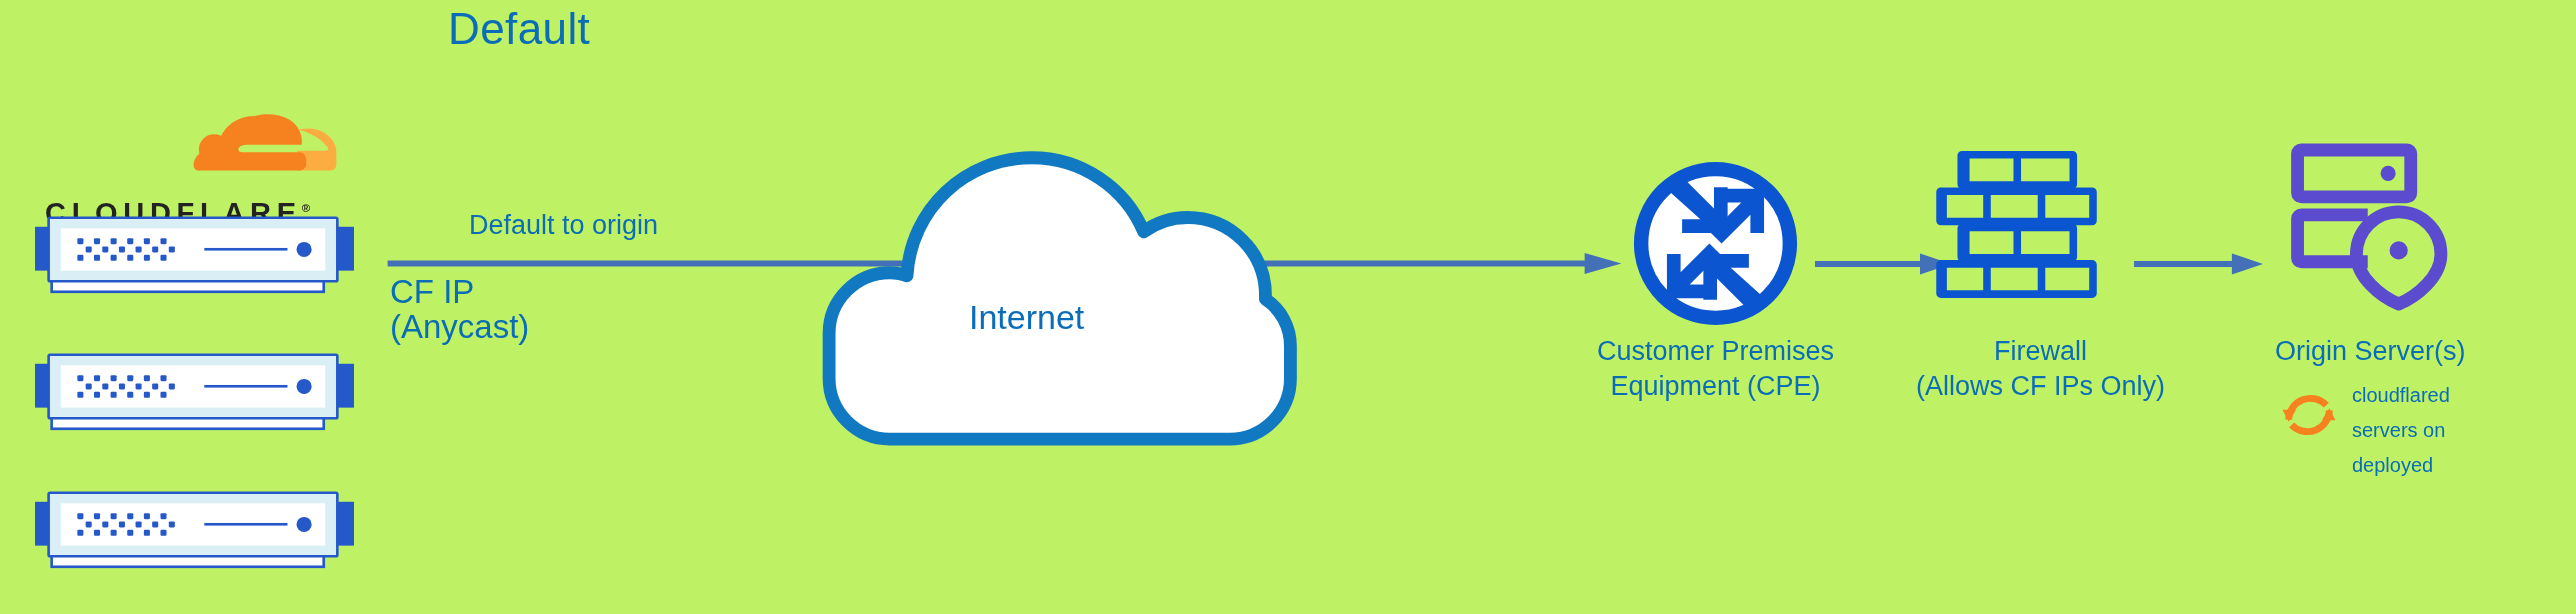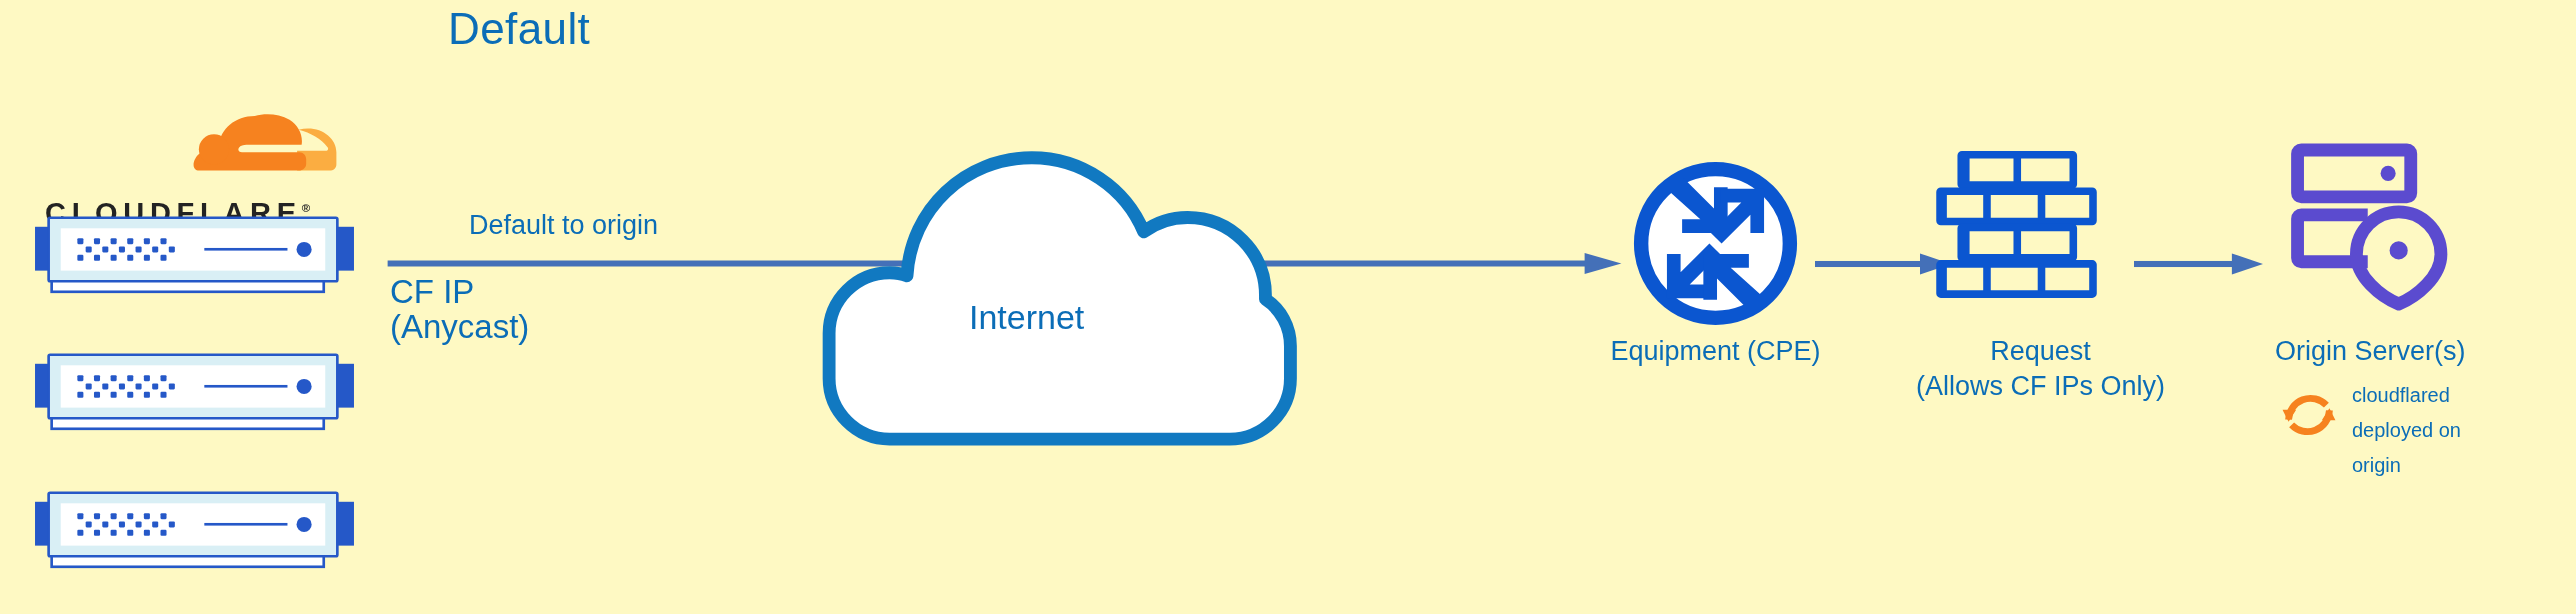--- a/index.html
+++ b/index.html
@@ -9,21 +9,21 @@
     background: #ffffff;
   }
   body {
     font-family: "Liberation Sans", sans-serif;
     -webkit-font-smoothing: antialiased;
   }
   #stage {
     position: relative;
     width: 2576px;
     height: 614px;
-    background: #fef9c3;
+    background: #bef264;
     overflow: hidden;
   }
   .abs { position: absolute; }
 
   
   #diagram-title {
     left: 448px;
     top: 1.5px;
     font-size: 44px;
     line-height: 53px;
@@ -321,20 +321,21 @@
         <path d="M 178 42 L 178 100 L 160 100 L 160 76 L 122 114 L 108 100 L 148 60 L 120 60 L 120 42 Z"></path>
 
         <path d="M 50 186 L 50 128 L 68 128 L 68 152 L 106 114 L 120 128 L 80 168 L 108 168 L 108 186 Z"></path>
 
         <path d="M 174 182 L 156 200 L 116 160 L 116 188 L 98 188 L 98 128 L 158 128 L 158 146 L 134 146 Z"></path>
       </g>
     </svg>
   </div>
 
   <div class="abs" id="cpe-label">
+    <div>Customer Premises</div>
     <div>Equipment (CPE)</div>
   </div>
 
   <div class="abs" id="arrow-cpe-fw">
     <svg width="136" height="26" viewBox="0 0 180 34">
       <rect x="0" y="13" width="143" height="8" fill="#4470B8"></rect>
       <polygon points="139,3 180,17 139,31" fill="#4470B8"></polygon>
     </svg>
   </div>
 
@@ -351,21 +352,21 @@
         <path d="M0 96 h146 a6 6 0 0 1 6 6 v38 a6 6 0 0 1 -6 6 h-146 a6 6 0 0 1 -6 -6 v-38 a6 6 0 0 1 6 -6 Z
                  M10 106 v30 h58 v-30 Z M78 106 v30 h64 v-30 Z"></path>
 
         <path d="M-28 144 h200 a6 6 0 0 1 6 6 v38 a6 6 0 0 1 -6 6 h-200 a6 6 0 0 1 -6 -6 v-38 a6 6 0 0 1 6 -6 Z
                  M-20 154 v30 h48 v-30 Z M38 154 v30 h62 v-30 Z M110 154 v30 h58 v-30 Z"></path>
       </g>
     </svg>
   </div>
 
   <div class="abs" id="firewall-label">
-    <div>Request</div>
+    <div>Firewall</div>
     <div>(Allows CF IPs Only)</div>
   </div>
 
   <div class="abs" id="arrow-fw-origin">
     <svg width="129" height="26" viewBox="0 0 170 34">
       <rect x="0" y="13" width="133" height="8" fill="#4470B8"></rect>
       <polygon points="129,3 170,17 129,31" fill="#4470B8"></polygon>
     </svg>
   </div>
 
@@ -394,18 +395,18 @@
         <path d="M14 47 A 29 29 0 0 1 64 28"></path>
         <path d="M68 35 A 29 29 0 0 1 18 54"></path>
       </g>
       <polygon points="6,34 24,34 14,50" fill="#F6821F"></polygon>
       <polygon points="76,48 58,48 68,32" fill="#F6821F"></polygon>
     </svg>
   </div>
 
   <div class="abs" id="cloudflared-label">
     <div>cloudflared</div>
-    <div>deployed on</div>
-    <div>origin</div>
+    <div>servers on</div>
+    <div>deployed</div>
   </div>
 
 </div>
 
 
 </body></html>

